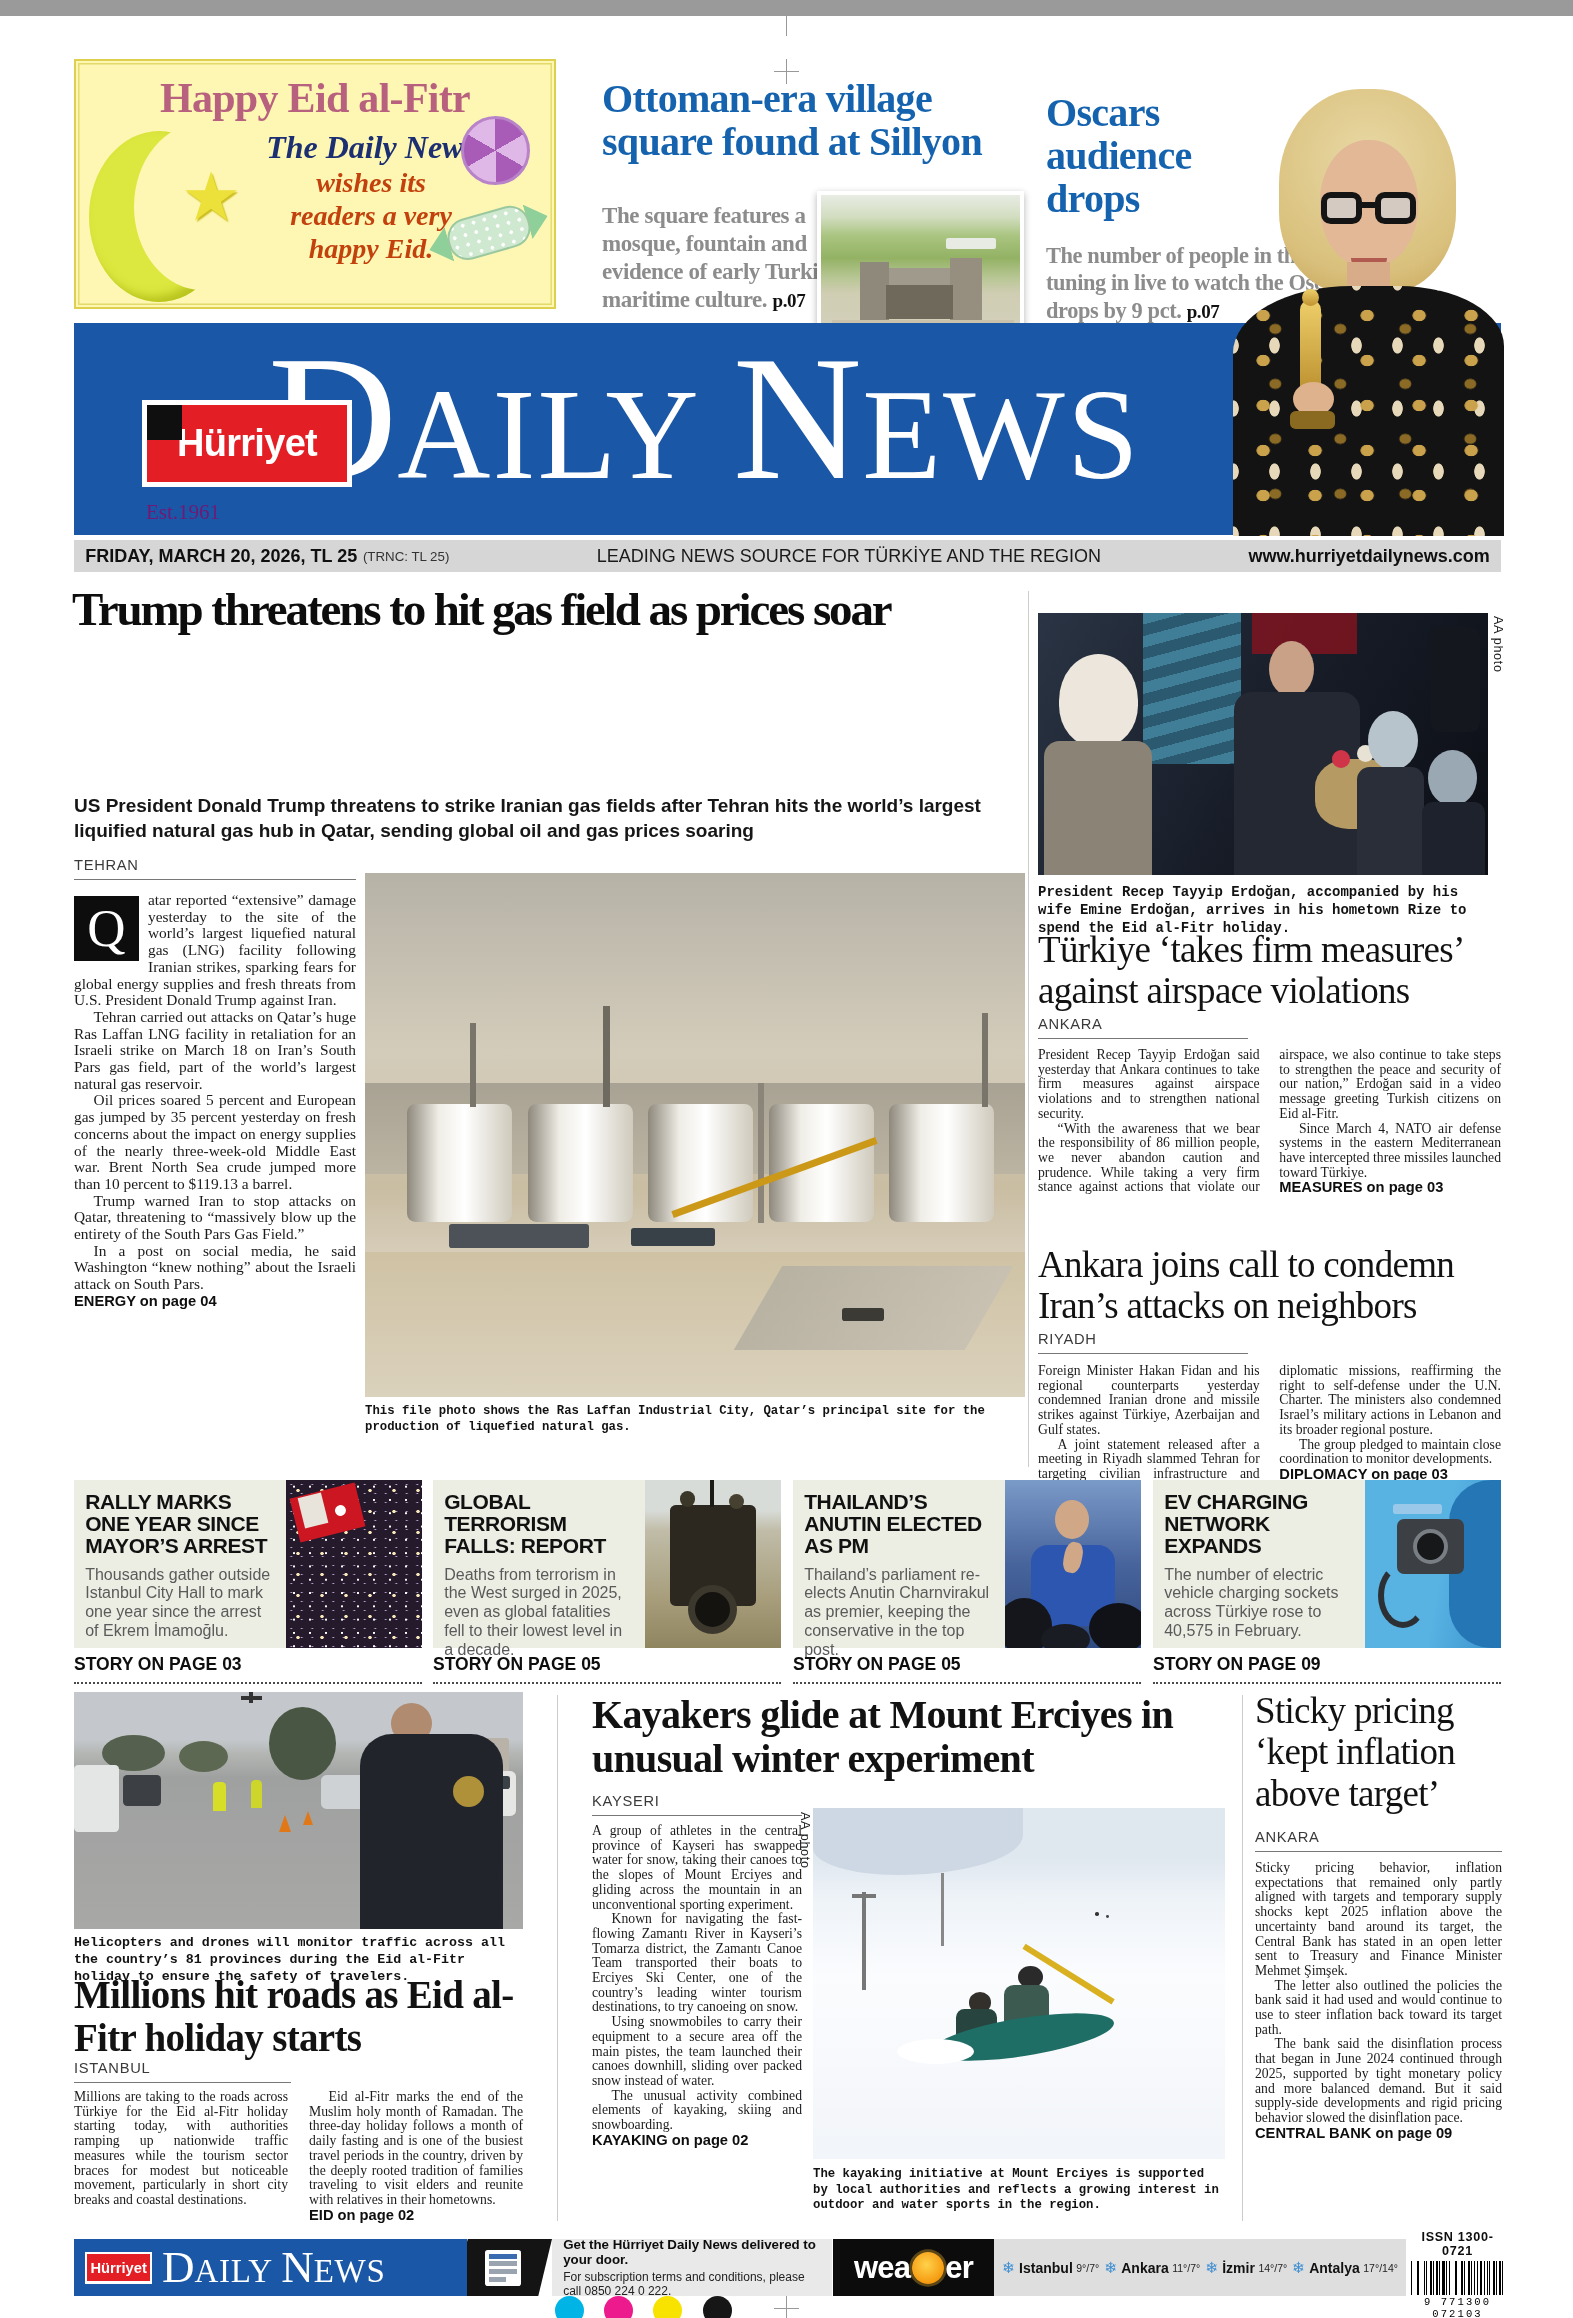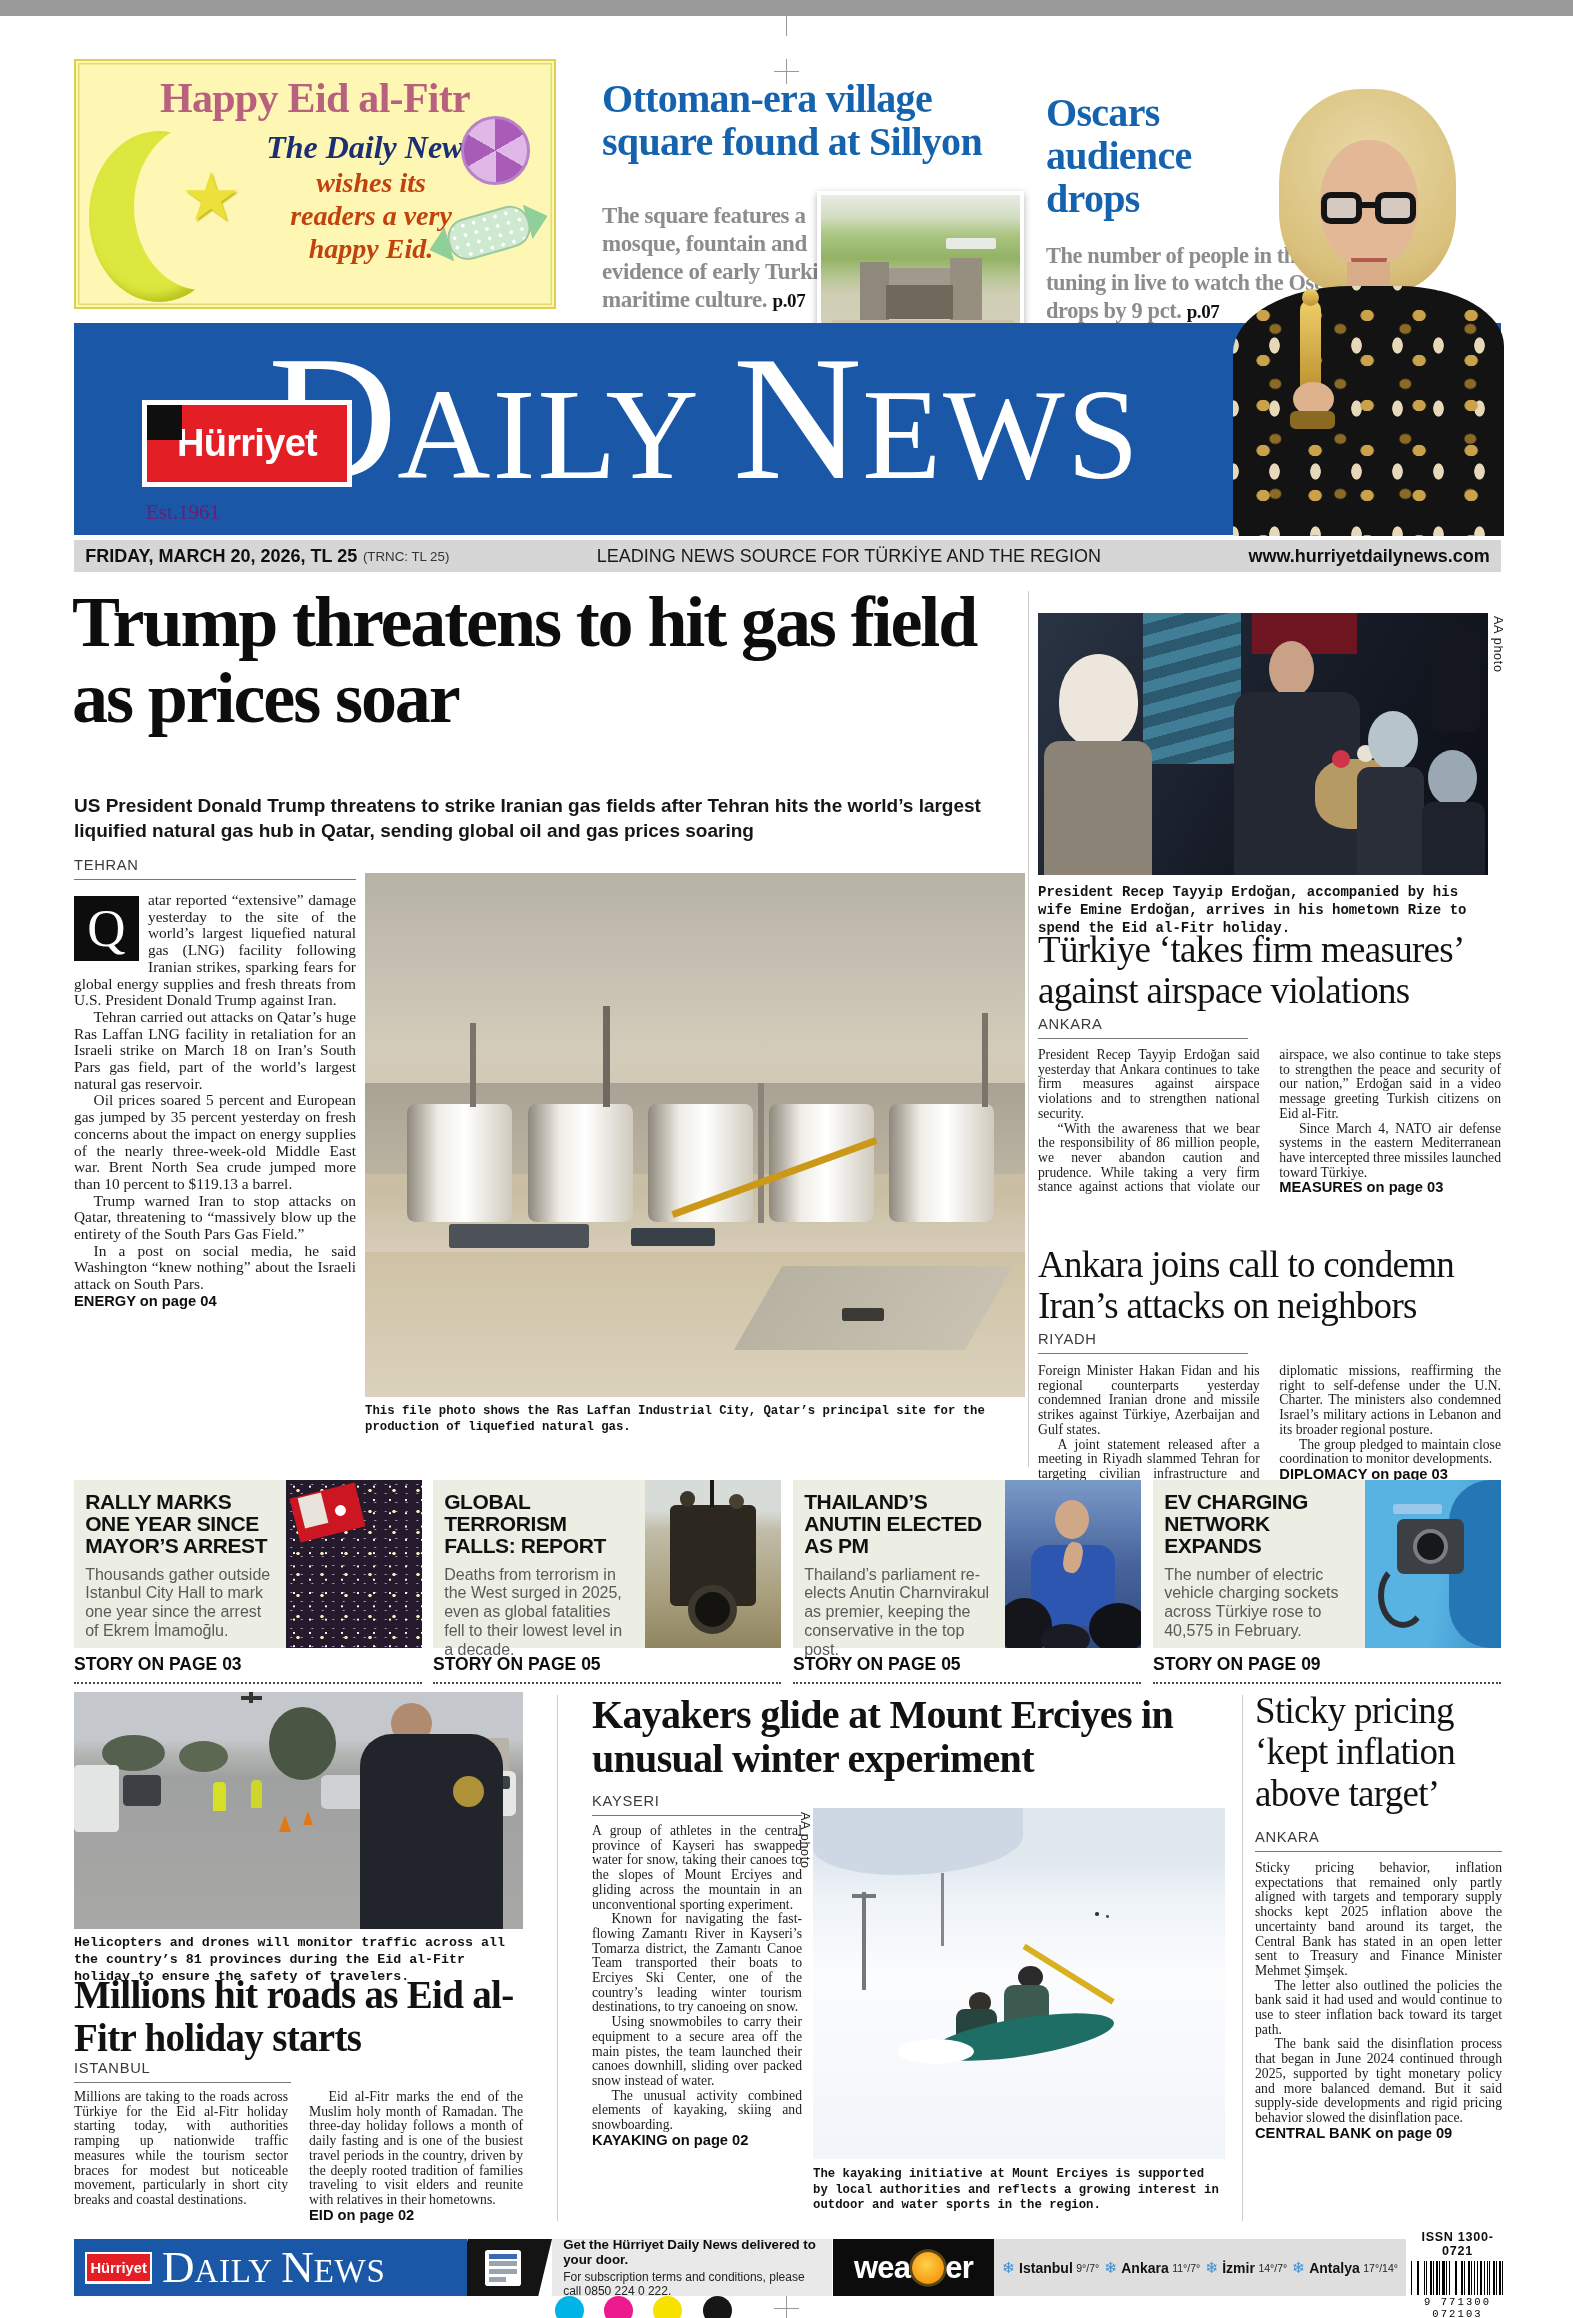--- a/index.html
+++ b/index.html
@@ -5,21 +5,21 @@
   *{margin:0;padding:0;box-sizing:border-box}
   html,body{background:#9a9a9a}
   .page{position:relative;width:1573px;height:2319px;background:#fff;margin:16px auto;
         overflow:hidden;font-family:"Liberation Serif",serif;color:#181818}
   .abs{position:absolute}
   .photo{position:absolute;overflow:hidden;background:#c8c8c8}
   .shp{position:absolute}
   .vr{position:absolute;width:0.7px;background:#cccccc}
 
   
-  .h-lead{font-weight:700;font-size:72px;line-height:1.05;letter-spacing:-2.1px;color:#0d0d0d}
+  .h-lead{font-weight:700;font-size:47px;line-height:1.05;letter-spacing:-2.1px;color:#0d0d0d}
   .h-sec{font-weight:400;font-size:37px;line-height:1.12;letter-spacing:-0.7px;color:#121212}
   .h-big{font-weight:700;font-size:39px;line-height:1.1;letter-spacing:-0.7px;color:#121212}
   .h-blue{font-weight:700;font-size:40px;line-height:1.07;letter-spacing:-0.7px;color:var(--headline_blue,#1563ae)}
   .deck-main{font-family:"Liberation Sans",sans-serif;font-weight:700;font-size:19px;line-height:1.33;color:#161616}
   .gray-deck{font-weight:700;font-size:23px;line-height:1.22;color:var(--summary_gray,#8c8c8c);letter-spacing:-0.4px}
   .gray-deck .pref{color:#111;font-size:19px}
 
   
   .dateline{font-family:"Liberation Sans",sans-serif;font-size:14.7px;color:#3a3a3a;
             letter-spacing:0.7px;border-bottom:1.4px solid #777;padding-bottom:6.3px}

